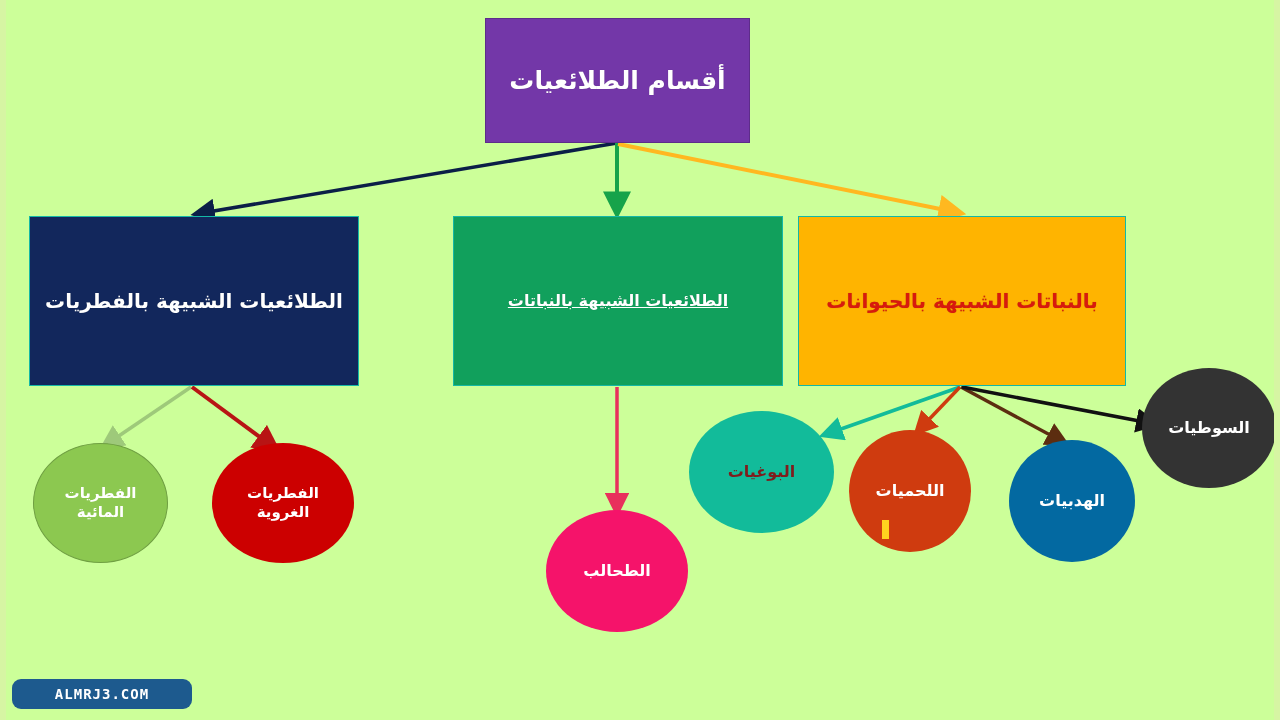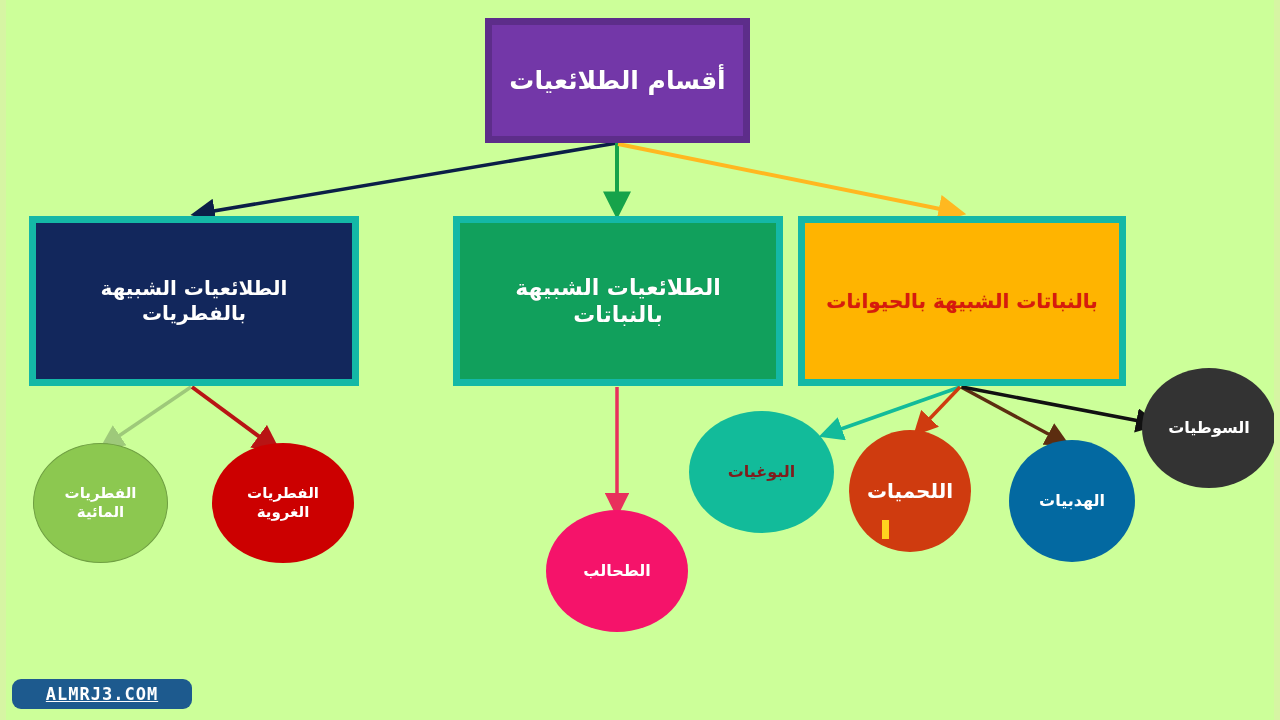--- a/index.html
+++ b/index.html
@@ -27,21 +27,21 @@
   .node {
     position: absolute;
     box-sizing: border-box;
     display: flex;
     align-items: center;
     justify-content: center;
     text-align: center;
     z-index: 2;
   }
   .box {
-    border: 7px solid #14b8a6;
+    border: 1px solid #14b8a6;
   }
   .box .label {
     font-weight: bold;
     line-height: 1.25;
     letter-spacing: 0.2px;
     text-shadow: 0 0 1px rgba(0,0,0,0.25);
     padding: 0 10px;
   }
   .circle {
     border-radius: 50%;
@@ -83,21 +83,22 @@
   #node-plant-like {
     left: 453px;
     top: 216px;
     width: 330px;
     height: 170px;
     background: #14a05a;
     background: #11a05c;
   }
   #node-plant-like .label {
     color: #ffffff;
-    font-size: 22px;
+    font-size: 16px;
+    text-decoration: underline;
   }
   #node-animal-like {
     left: 798px;
     top: 216px;
     width: 328px;
     height: 170px;
     background: #ffb400;
   }
   #node-animal-like .label {
     color: #d81a0d;
@@ -152,21 +153,21 @@
   }
   #node-sarcodines {
     left: 849px;
     top: 430px;
     width: 122px;
     height: 122px;
     background: #cf3b0f;
   }
   #node-sarcodines .label {
     color: #ffffff;
-    font-size: 20px;
+    font-size: 16px;
   }
   #node-sarcodines .cursor-mark {
     position: absolute;
     left: 33px;
     top: 90px;
     width: 7px;
     height: 19px;
     background: #ffd21f;
   }
   #node-ciliates {
@@ -202,24 +203,23 @@
     background: #1d5a8e;
     border-radius: 9px;
     display: flex;
     align-items: center;
     justify-content: center;
     z-index: 5;
   }
   #watermark .wm-text {
     color: #ffffff;
     font-family: "DejaVu Sans Mono", "Liberation Mono", monospace;
-    font-size: 17px;
+    font-size: 14px;
     font-weight: bold;
     letter-spacing: 1px;
-    text-decoration: underline;
   }
   #edge-bar-left {
     position: absolute;
     left: 0;
     top: 0;
     width: 6px;
     height: 720px;
     background: #d6f5a3;
     z-index: 4;
   }

